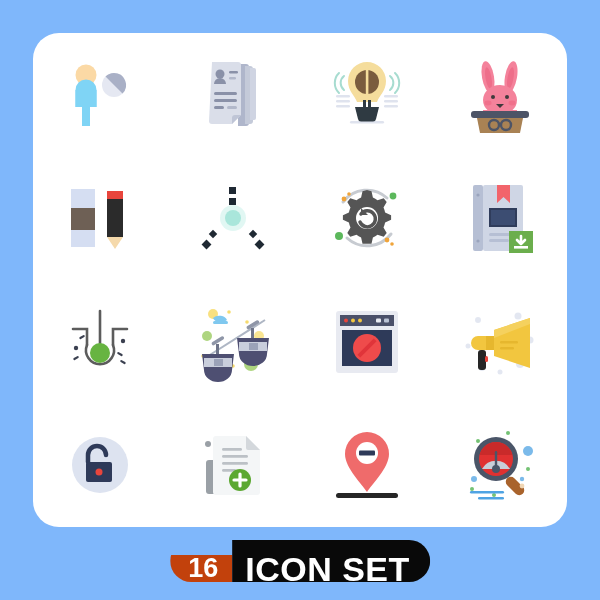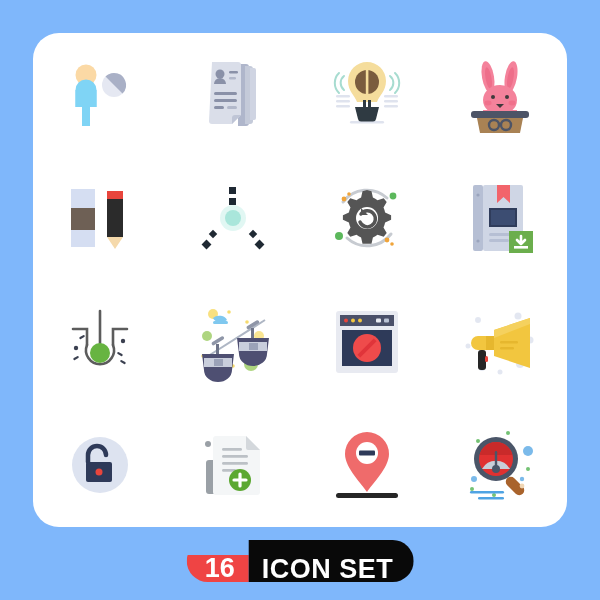--- a/index.html
+++ b/index.html
@@ -63,21 +63,21 @@
     font-weight: bold;
     display: flex;
     align-items: center;
     justify-content: center;
     padding: 0 14px 0 18px;
     letter-spacing: 0px;
   }
   .badge-label {
     background: #090909;
     color: #FFFFFF;
-    font-size: 27px;
+    font-size: 34px;
     font-weight: bold;
     display: flex;
     align-items: center;
     justify-content: center;
     padding: 16px 20px 0 13px;
     letter-spacing: 0.5px;
   }
 </style>
 </head>
 <body style="background: rgb(127, 183, 251);">
@@ -380,17 +380,17 @@
             <rect x="14" y="70" width="34" height="2.6" rx="1.3"></rect>
             <rect x="22" y="76" width="26" height="2.6" rx="1.3"></rect>
           </g>
         </svg>
       </div>
 
     </div>
   </div>
 
   <div class="badge">
-    <div class="badge-count" style="background: #ef4444; color: rgb(255, 255, 255); margin-top: 15px;">16</div>
+    <div class="badge-count" style="background: #c2410c; color: rgb(255, 255, 255); margin-top: 15px;">16</div>
     <div class="badge-label" style="background: rgb(9, 9, 9); color: rgb(255, 255, 255);">ICON SET</div>
   </div>
 
 </div>
 
 </body></html>

